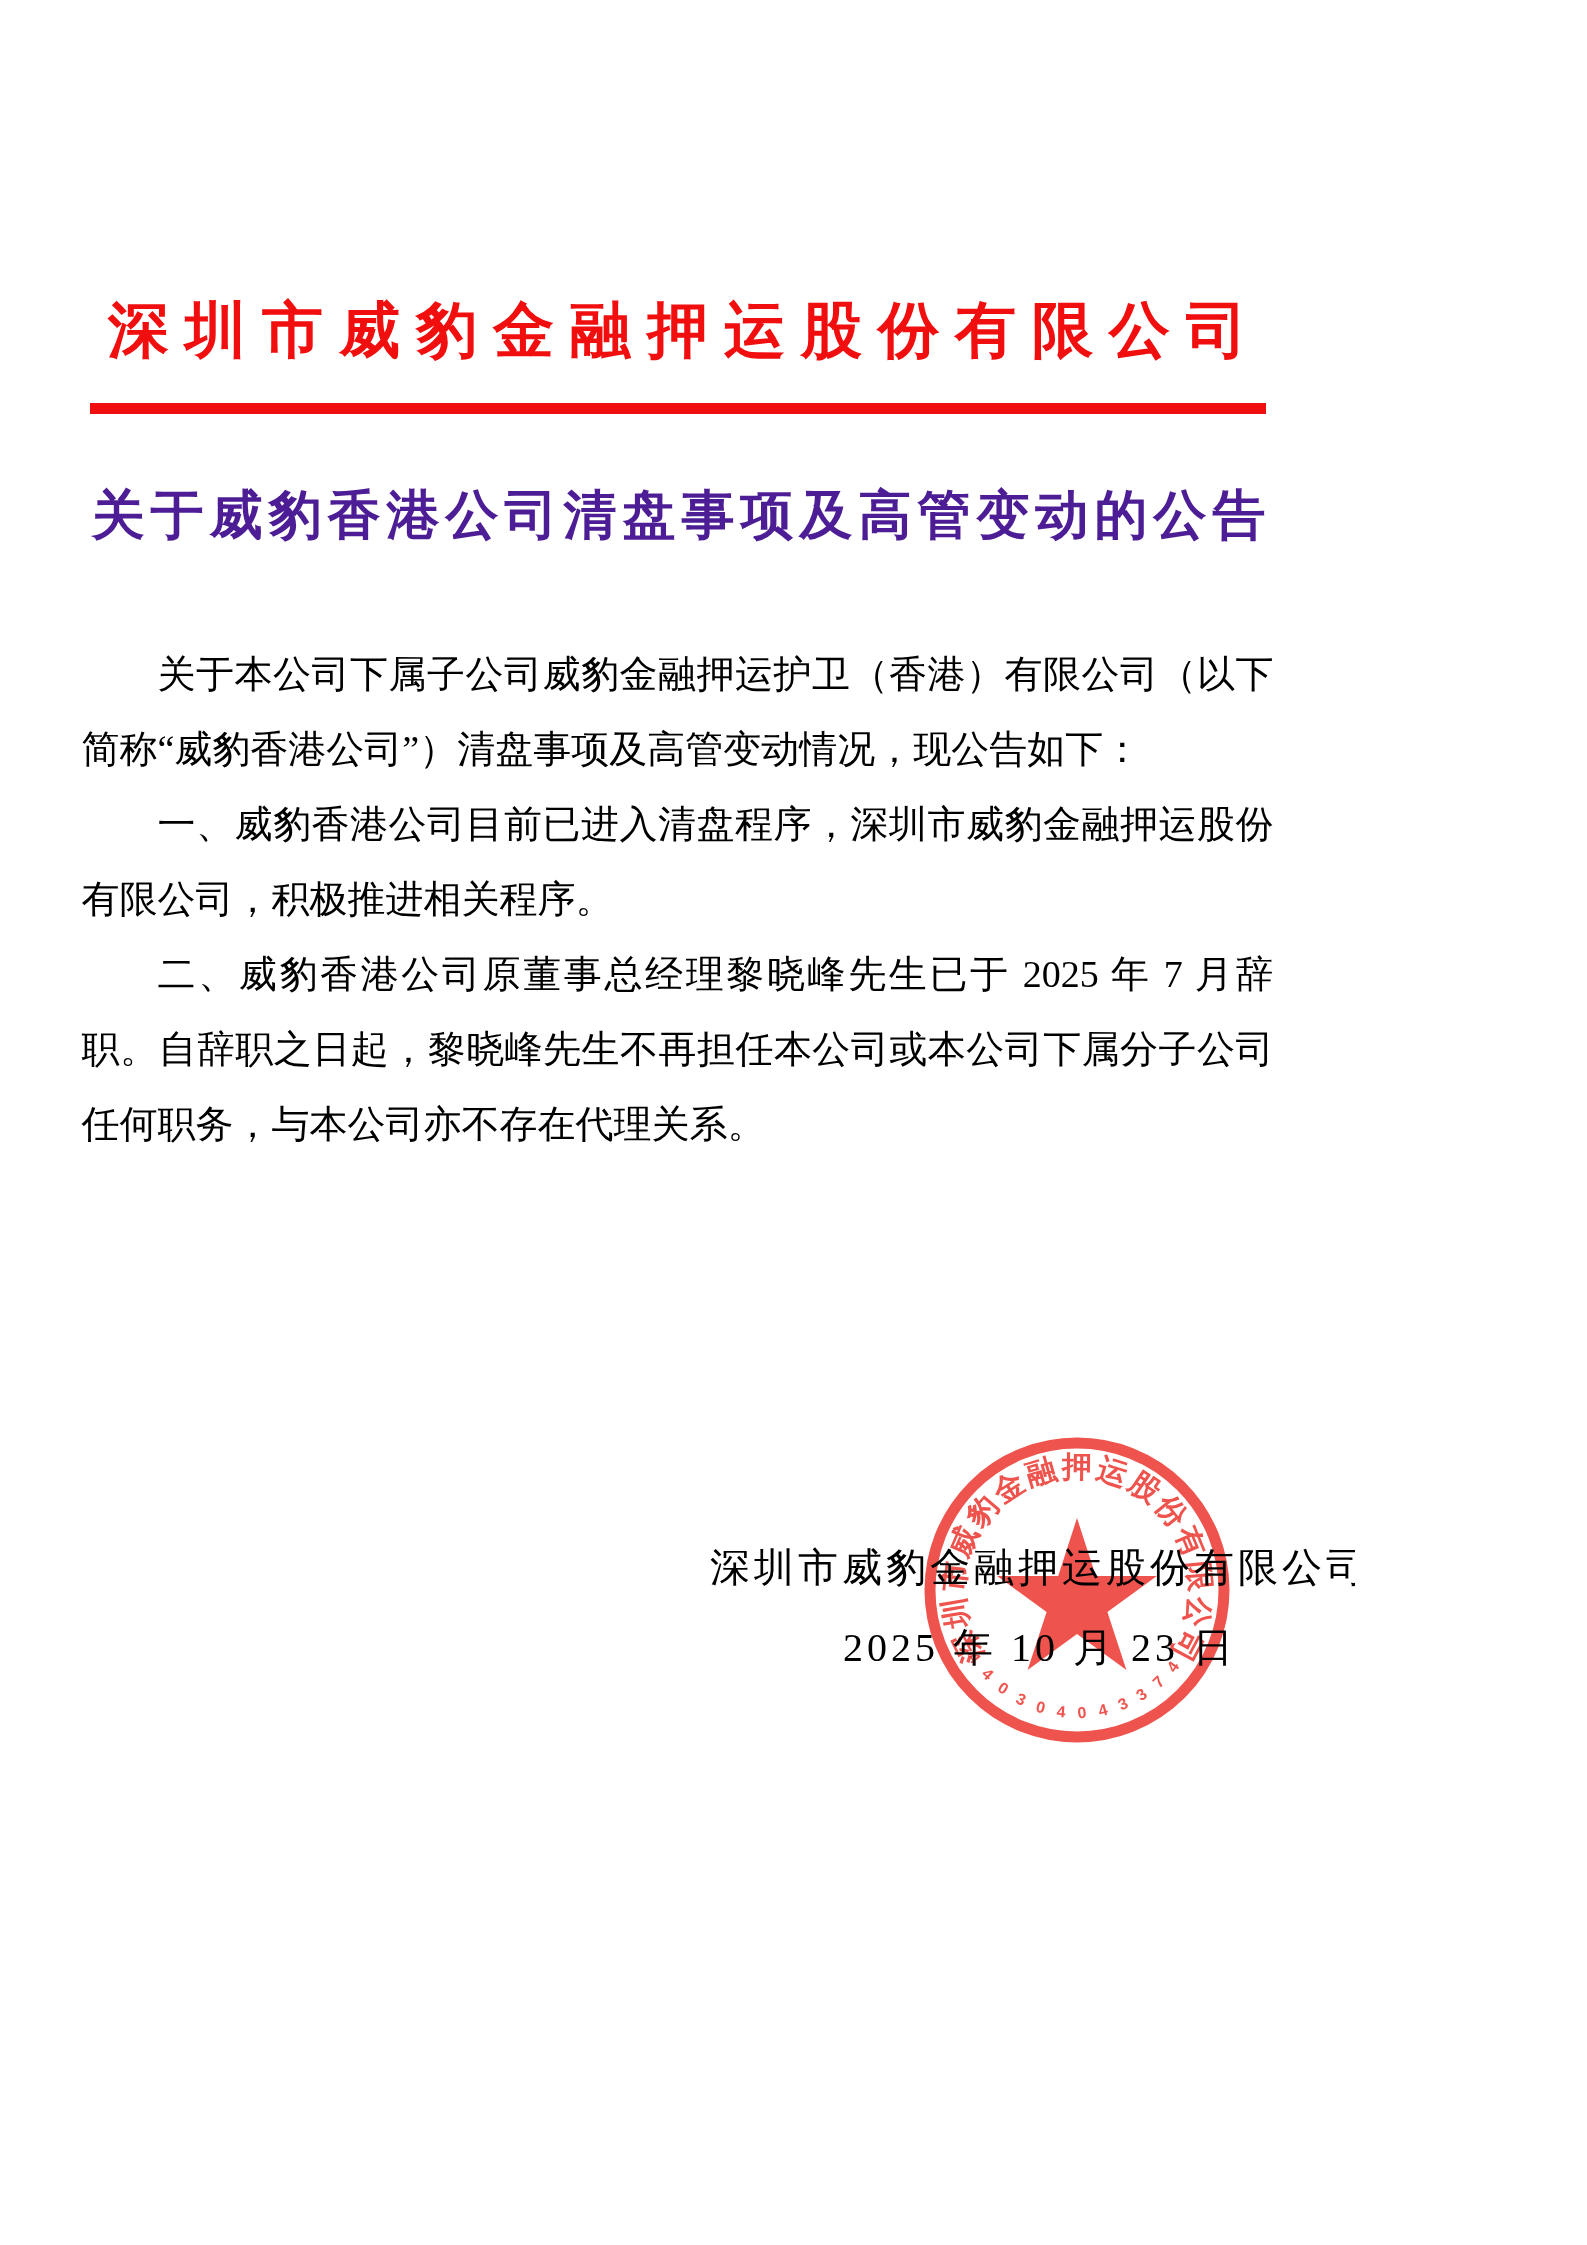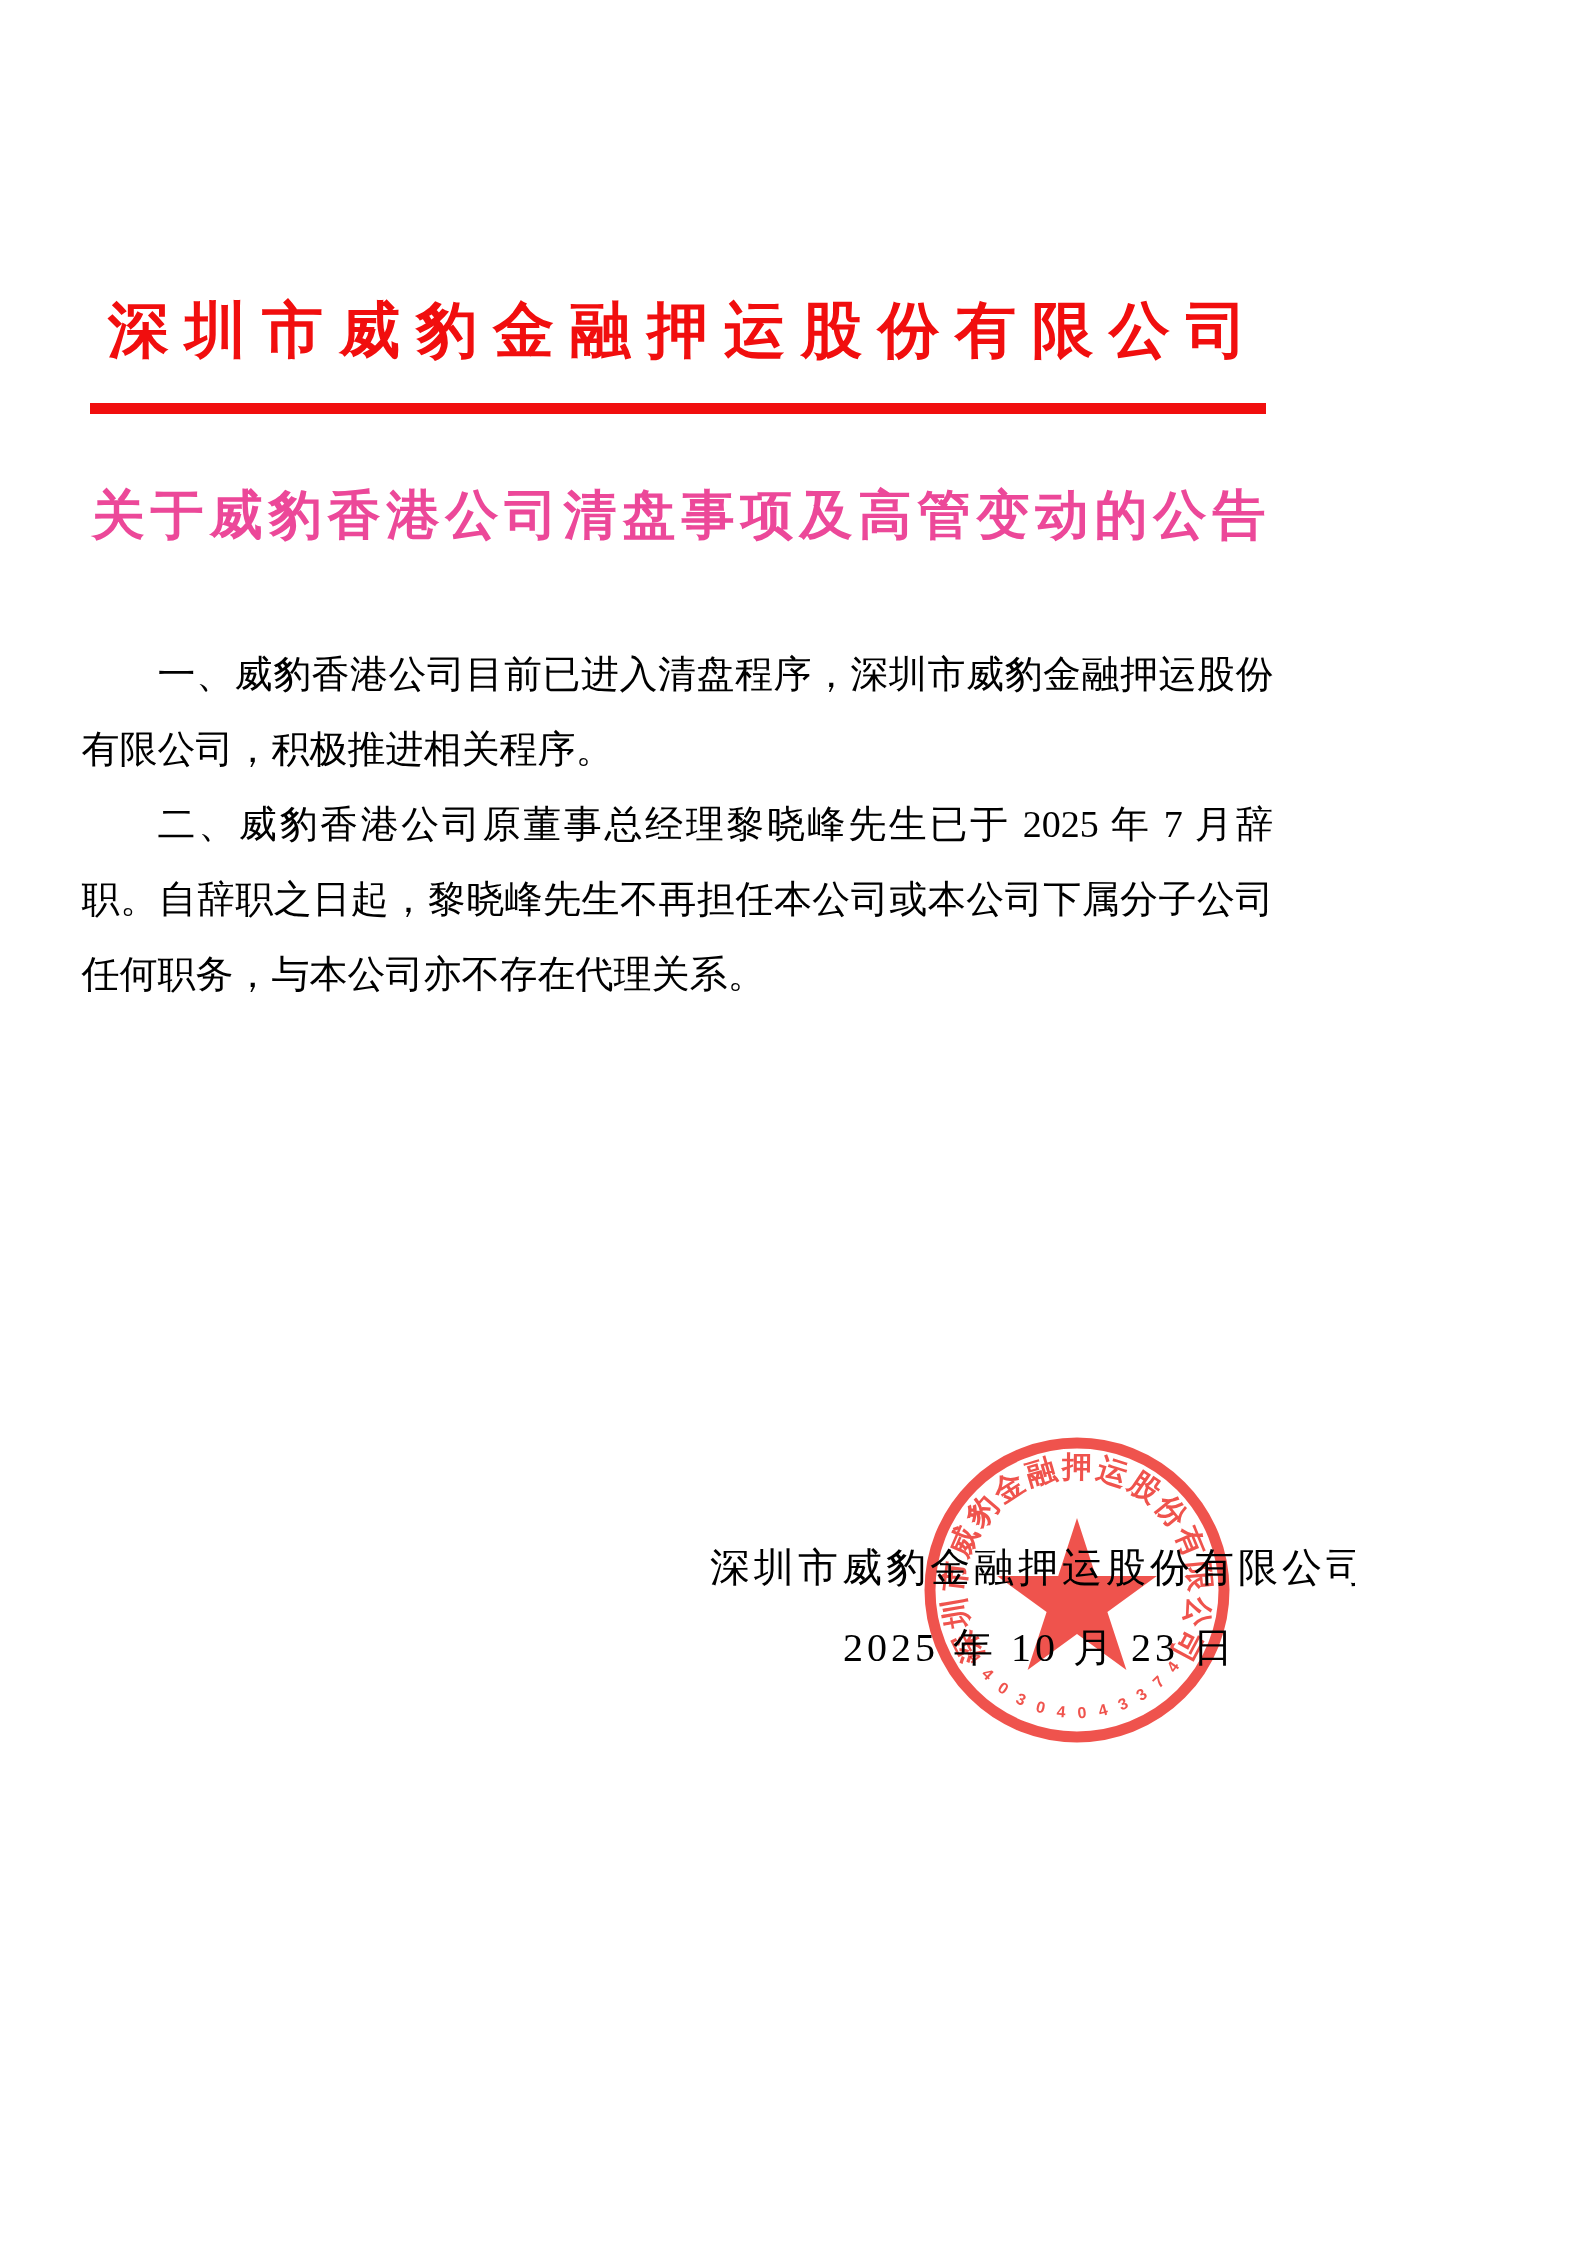--- a/index.html
+++ b/index.html
@@ -31,21 +31,21 @@
     margin: 42px auto 0 auto;
     background: #f10e0e;
   }
   .announcement-title {
     margin: 75px 0 0 0;
     text-align: center;
     font-size: 53px;
     font-weight: bold;
     line-height: 1;
     letter-spacing: 6px;
-    color: #ec4899;
+    color: #4c1d95;
     white-space: nowrap;
     padding-left: 8px;
   }
   .body-text {
     width: 1192px;
     margin: 95px auto 0 auto;
     font-size: 38px;
     line-height: 75px;
     text-align: justify;
   }
@@ -95,20 +95,21 @@
 
 <div class="page">
 
   <h1 class="letterhead-title">深圳市威豹金融押运股份有限公司</h1>
 
   <div class="red-rule"></div>
 
   <h2 class="announcement-title">关于威豹香港公司清盘事项及高管变动的公告</h2>
 
   <div class="body-text">
+    <p>关于本公司下属子公司威豹金融押运护卫（香港）有限公司（以下简称“威豹香港公司”）清盘事项及高管变动情况，现公告如下：</p>
     <p>一、威豹香港公司目前已进入清盘程序，深圳市威豹金融押运股份有限公司，积极推进相关程序。</p>
     <p>二、威豹香港公司原董事总经理黎晓峰先生已于 2025 年 7 月辞职。自辞职之日起，黎晓峰先生不再担任本公司或本公司下属分子公司任何职务，与本公司亦不存在代理关系。</p>
   </div>
 
   <div class="sig-block">
     <div>深圳市威豹金融押运股份有限公司</div>
     <div>2025 年 10 月 23 日</div>
   </div>
 
   <div class="seal">

